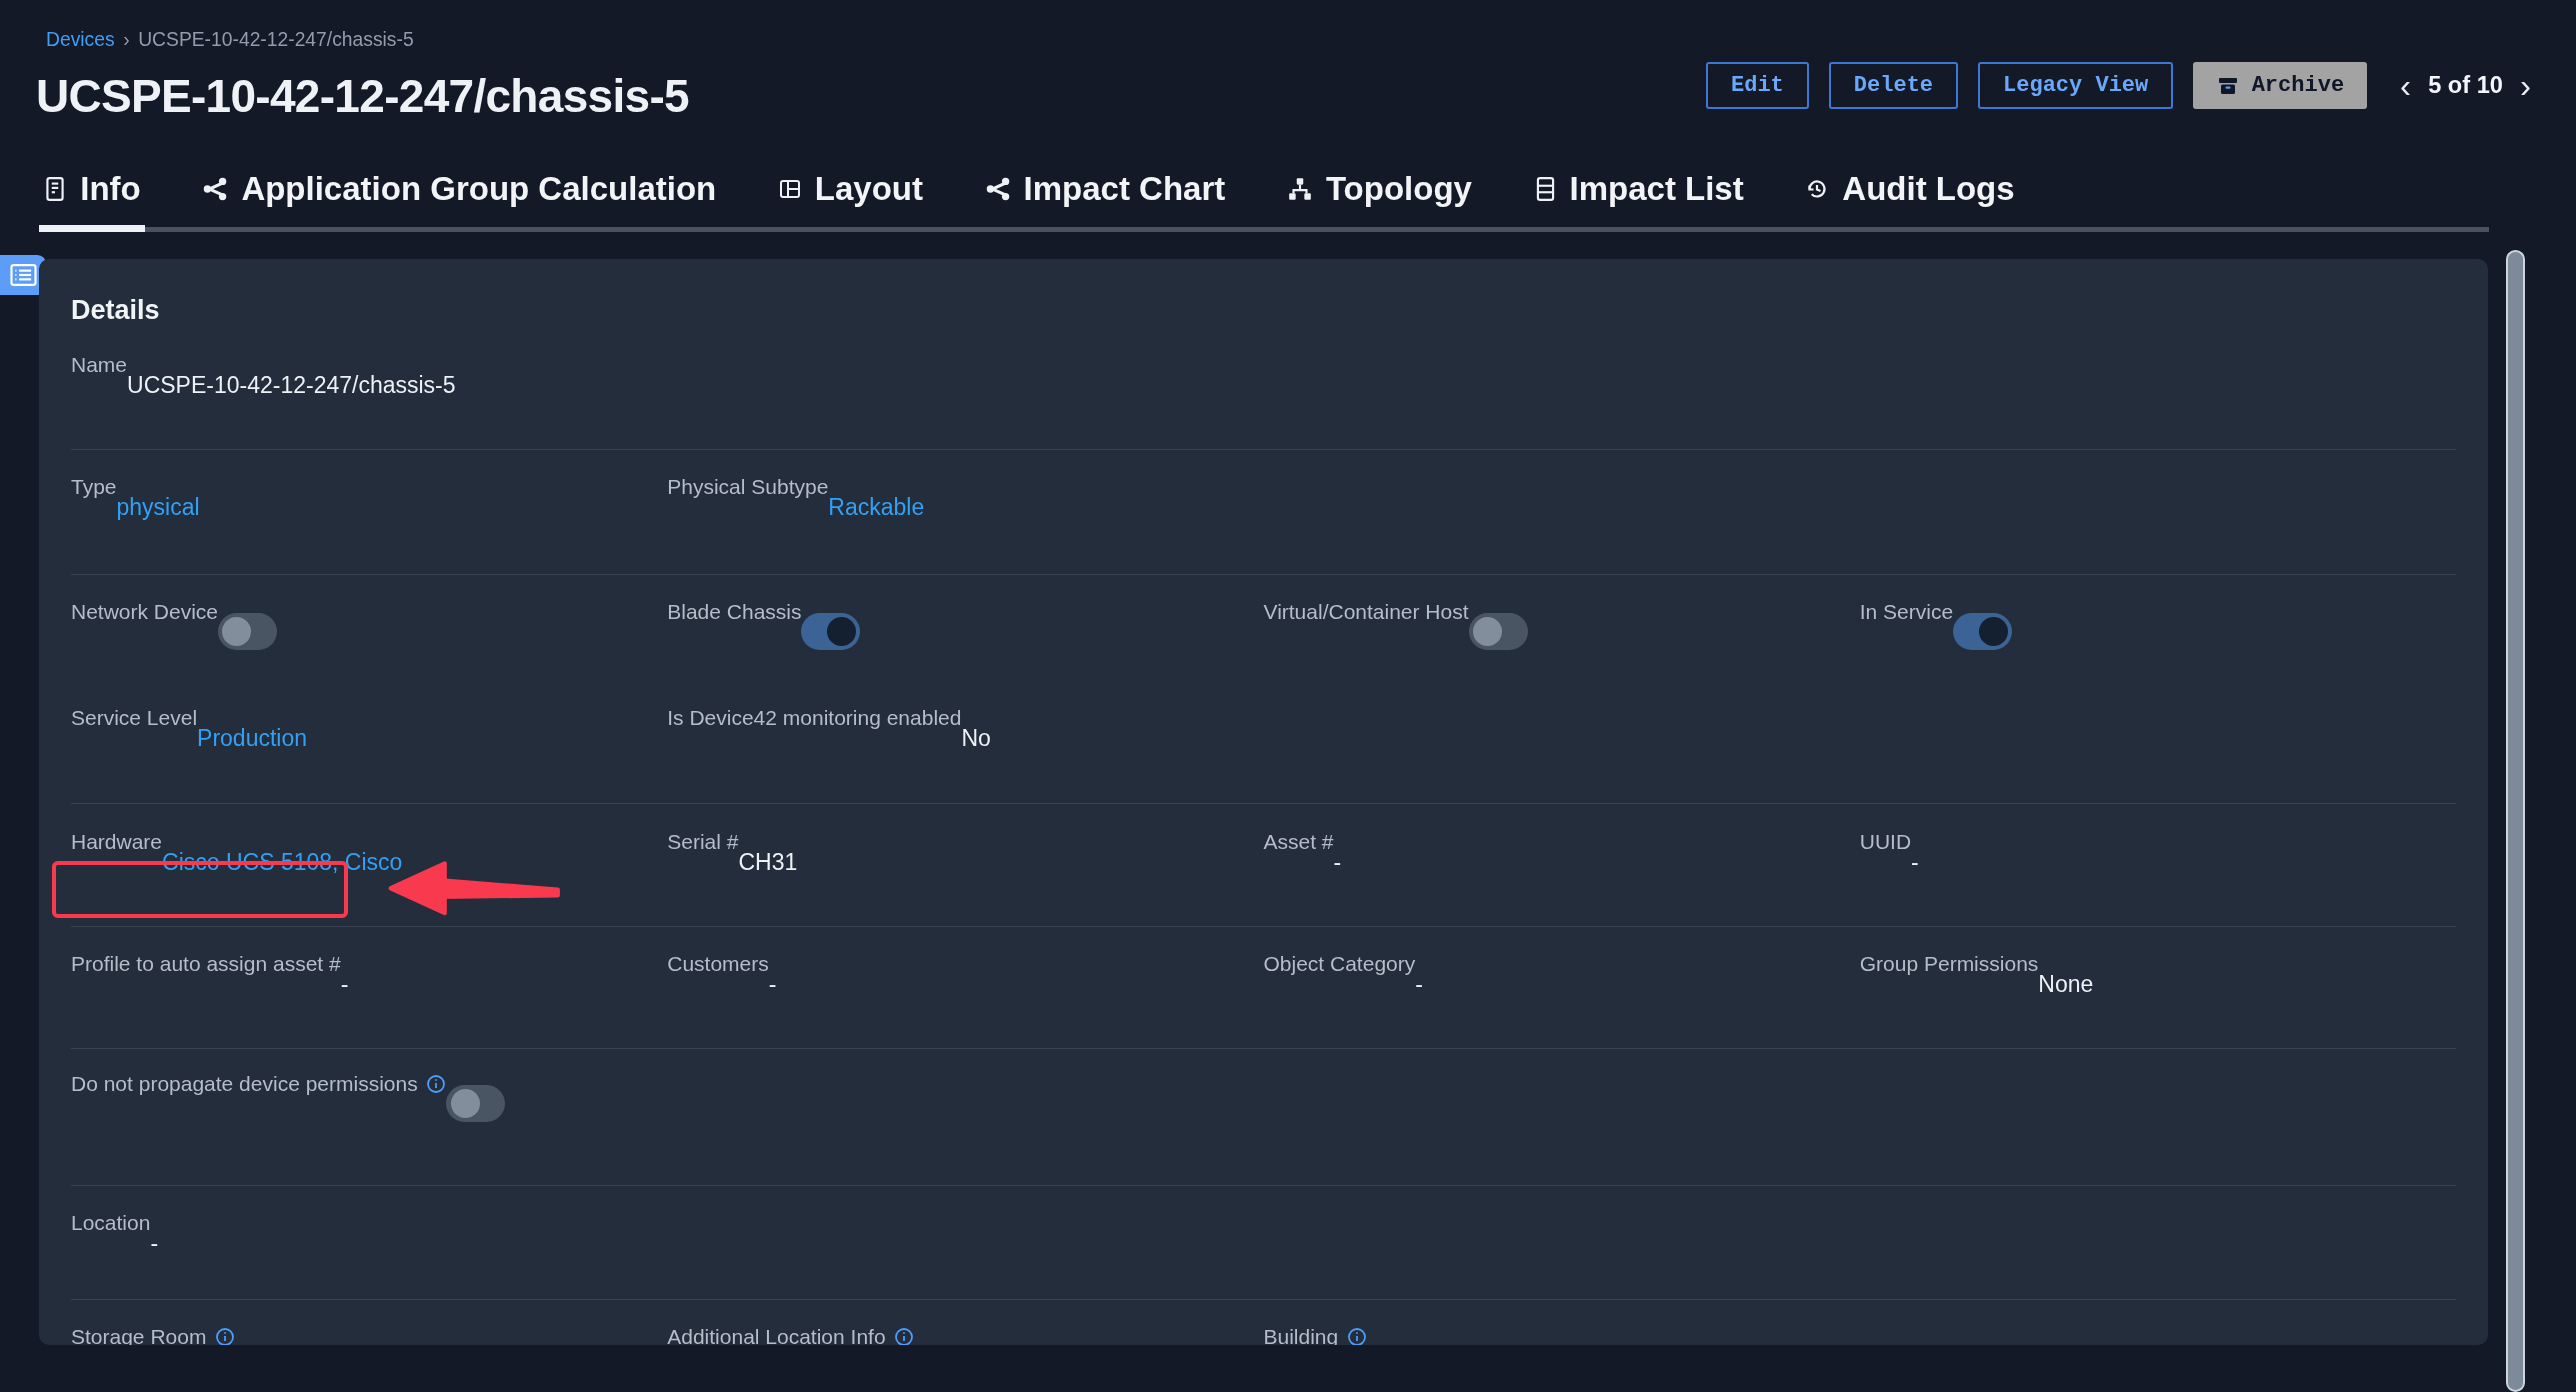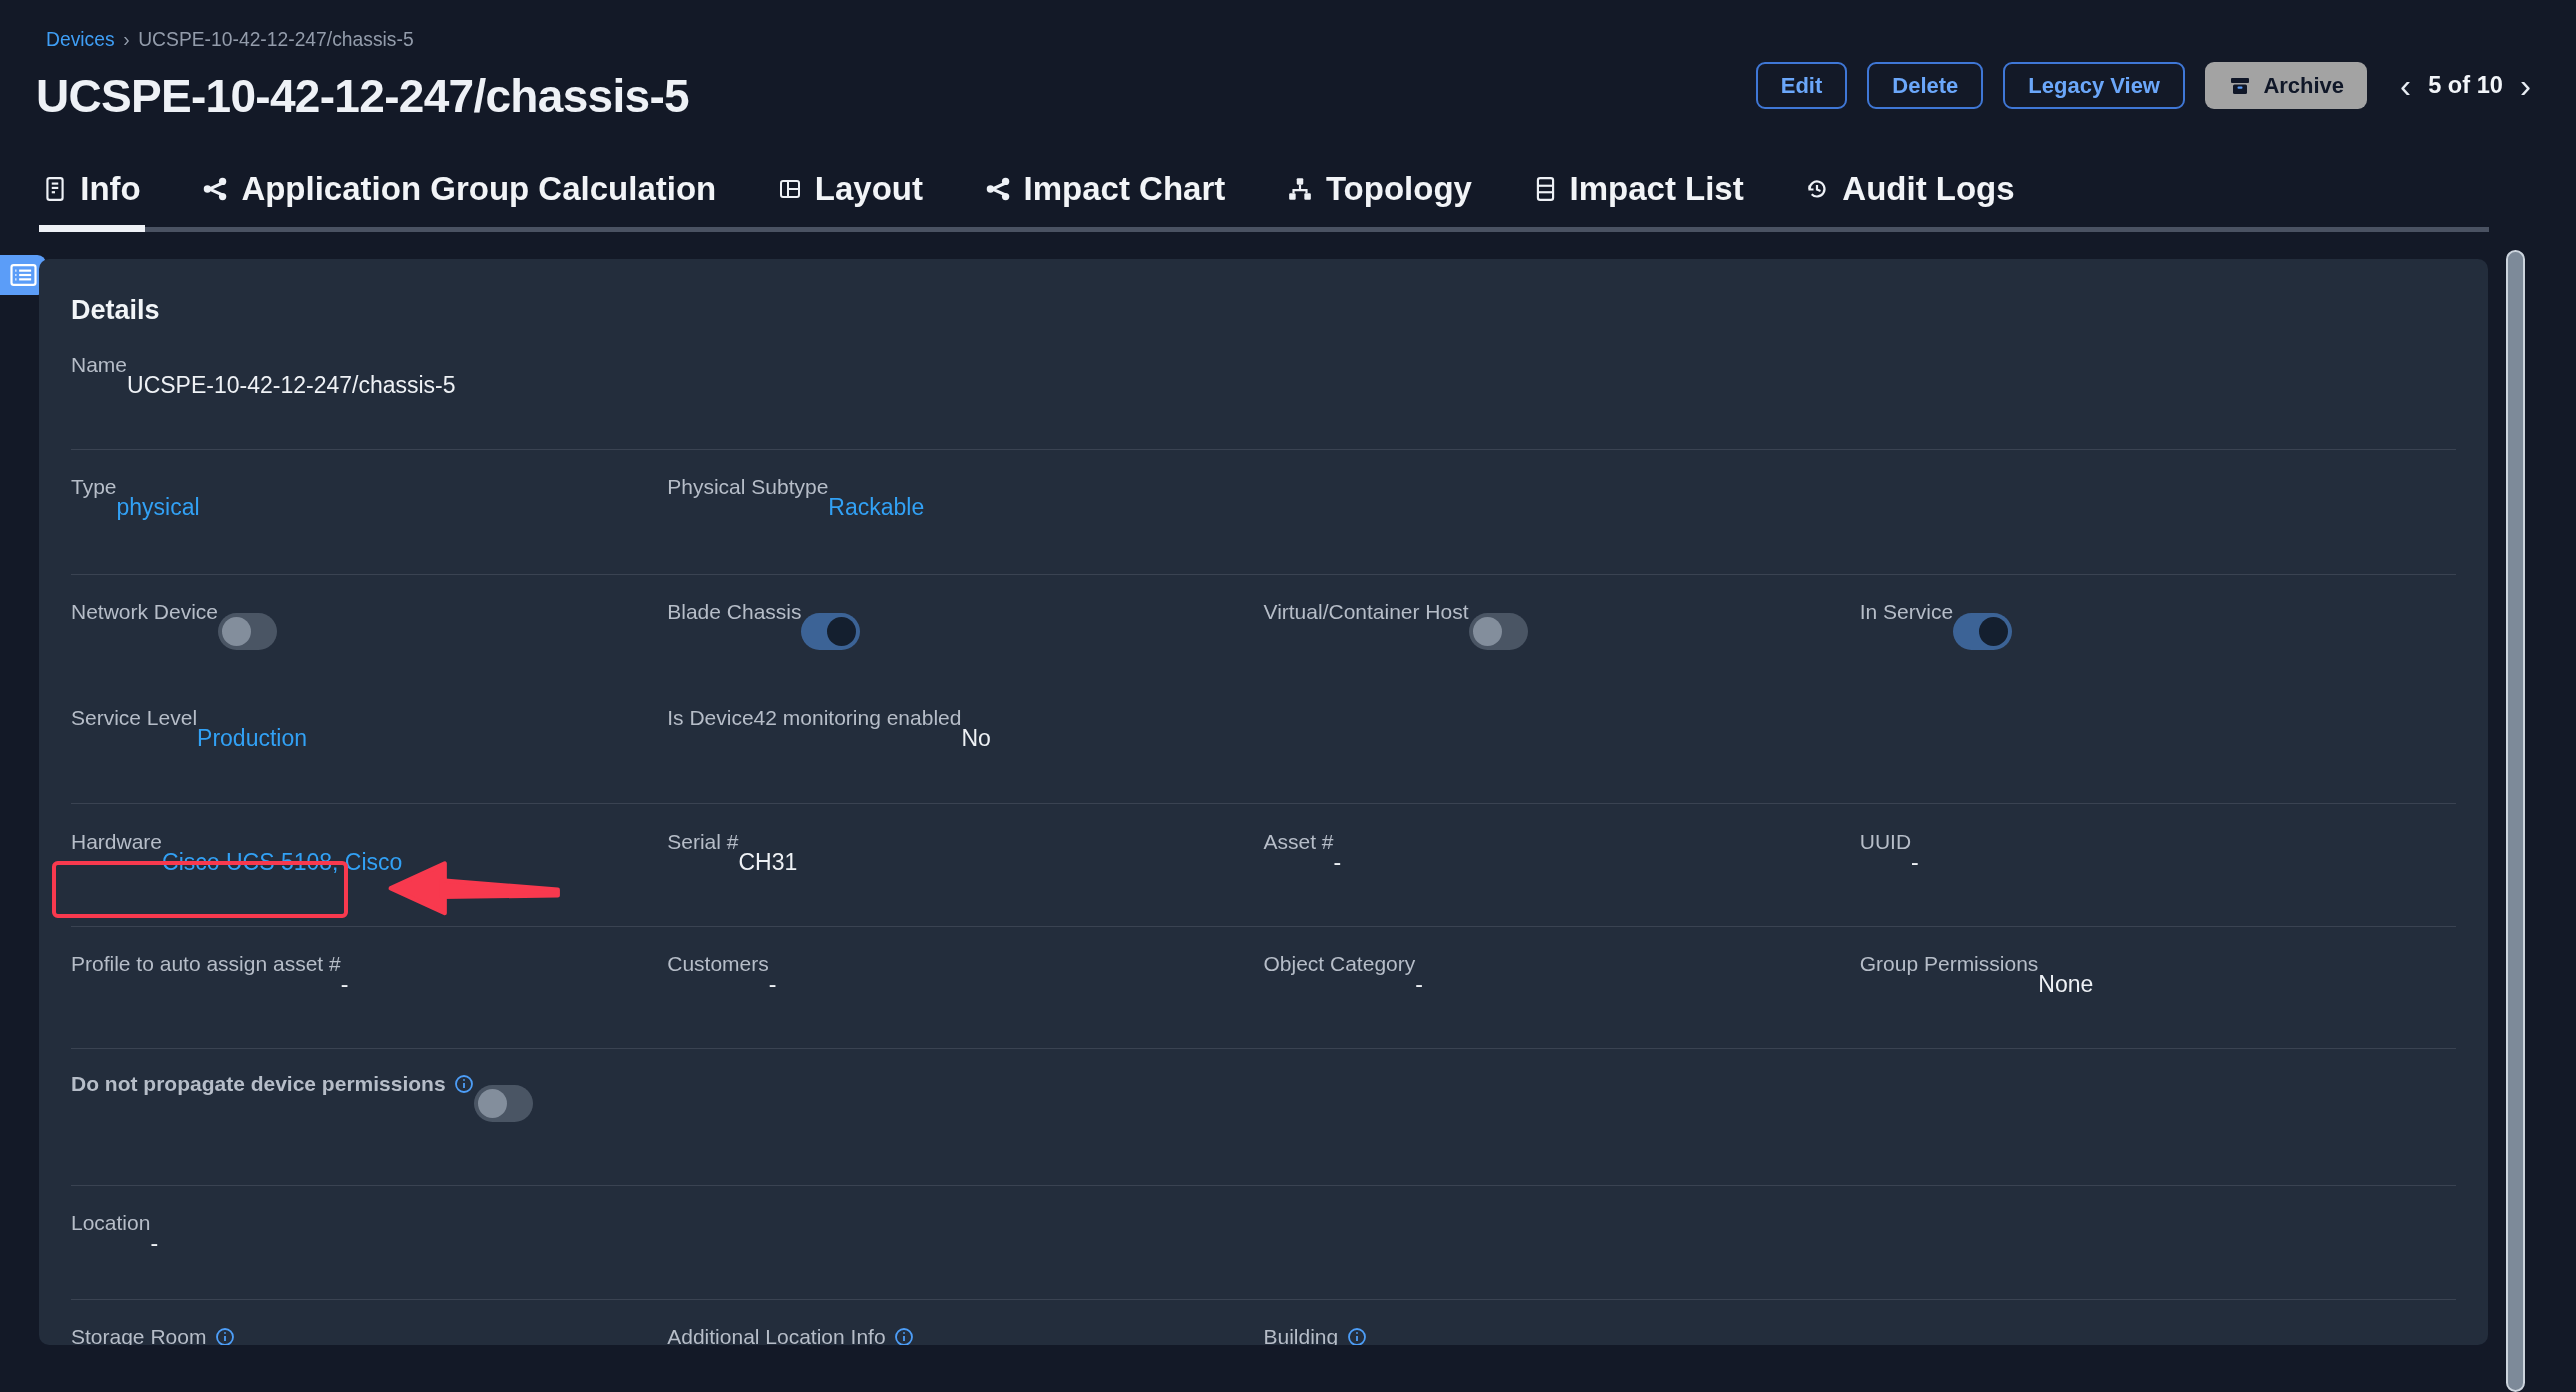--- a/index.html
+++ b/index.html
@@ -11,21 +11,21 @@
     position:relative;
     overflow:hidden;
   }
 
   
   .breadcrumb { position:absolute; left:40px; top:29px; font-size:19.3px; color:#939cab; display:flex; gap:8.6px; align-items:center;}
   .breadcrumb .root { color:#3f9ef5; cursor:pointer;margin-left:6px; }
   .page-title { position:absolute; left:36px; top:69px; font-size:46px; font-weight:700; letter-spacing:-0.7px; color:#eef1f6; font-stretch:semi-condensed; }
 
   .toolbar { position:absolute; top:62px; right:42px; display:flex; align-items:center; gap:20px; }
-  .btn { height:47px; padding:0 23px; border-radius:9px; font-size:22px; font-weight:700; display:flex; align-items:center; gap:11.4px; cursor:pointer; font-stretch:semi-condensed;}
+  .btn { height:47px; padding:0 23px; border-radius:3px; font-size:22px; font-weight:700; display:flex; align-items:center; gap:11.4px; cursor:pointer; font-stretch:semi-condensed;font-family:Liberation Mono, monospace;}
   .btn.outline { border:2.1px solid #3f77d6; color:#6ba7fa; background:transparent; }
   .btn.filled { background:#a3a3a3; color:#101728; border:none; }
   .pager { display:flex; align-items:center; gap:14.3px; margin-left:10px; }
   .pager .chev { font-size:33px; color:#e8edf3; line-height:1; cursor:pointer; padding:0 2.9px; }
   .pager .count { font-size:23.6px; font-weight:700; color:#f2f5f9; }
 
   
   .tabs { position:absolute; left:39px; top:170px; width:2450px; display:flex; gap:53px; border-bottom:5.7px solid #4a5262; }
   .tab { display:flex; align-items:center; gap:13px; font-size:33px; font-weight:700; color:#f2f4f7; padding:0 4.3px 18.6px 4.3px; cursor:pointer; font-stretch:semi-condensed; position:relative;}
   .tab.active::after { content:""; position:absolute; left:0; right:0; bottom:-5.7px; height:7.2px; background:#eef1f6; }
@@ -273,21 +273,21 @@
         <span class="value">-</span>
       </div>
       <div class="field">
         <span class="label">Group Permissions</span>
         <span class="value">None</span>
       </div>
     </div>
     <div class="divider" style="top:789px;"></div>
 
     <div class="row" style="top:813px;">
-      <div class="field" style="grid-column:1 / span 2;font-weight:bold;">
+      <div class="field" style="grid-column:1 / span 2;">
         <span class="label">
           <span>Do not propagate device permissions</span>
           <span style="display:flex;">
             <svg width="20" height="20" viewBox="0 0 20 20" fill="none" stroke="#4d9ef8" stroke-width="1.8">
                 <circle cx="10" cy="10" r="8"></circle>
                 <line x1="10" y1="9" x2="10" y2="14"></line>
                 <circle cx="10" cy="6" r="0.9" fill="#4d9ef8" stroke="none"></circle>
               </svg>
           </span>
         </span>

